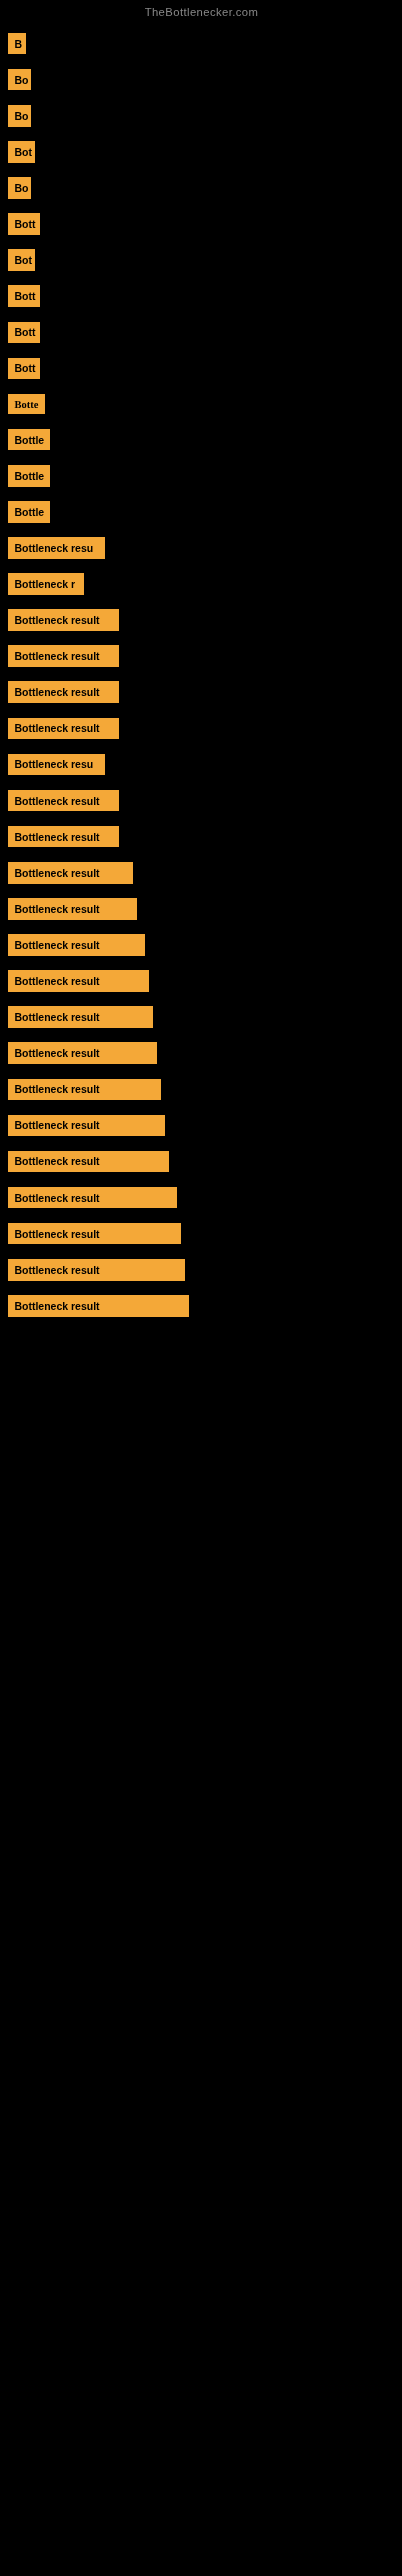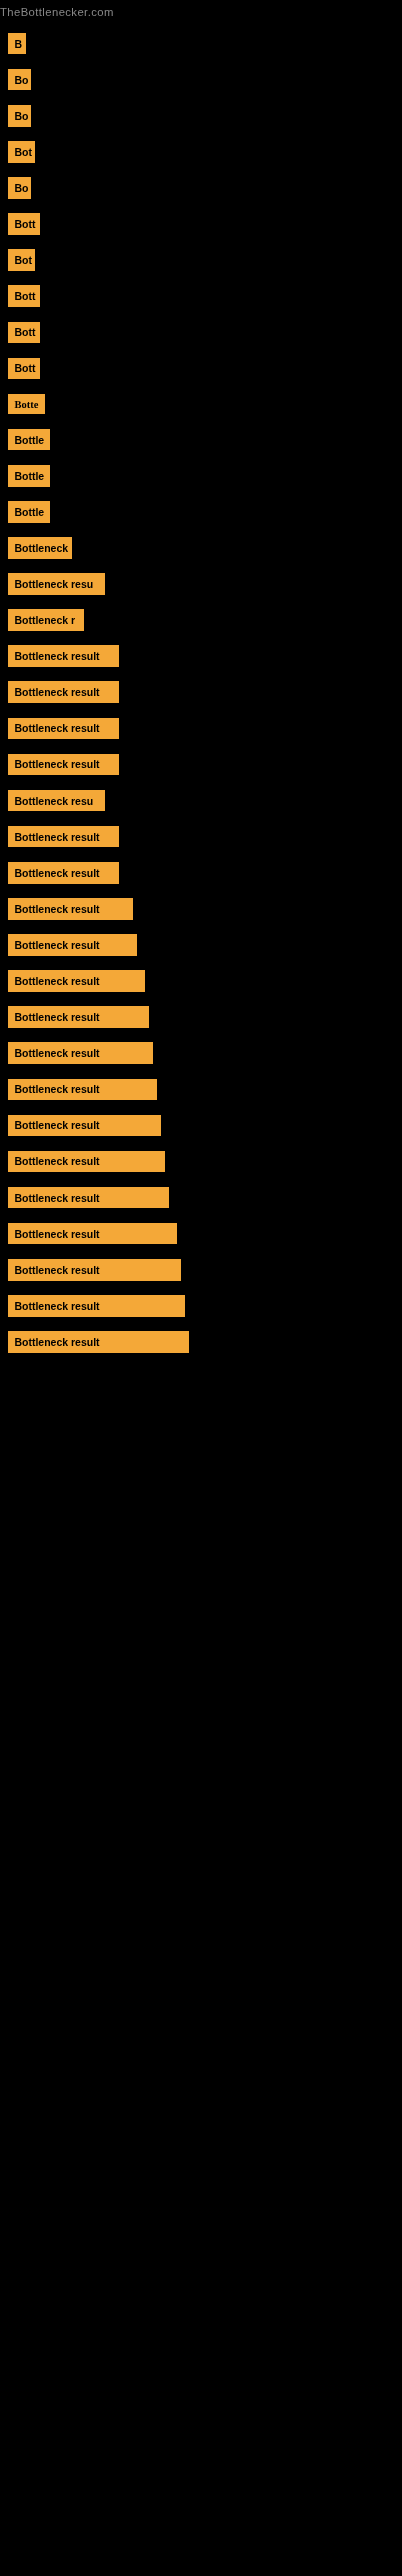--- a/index.html
+++ b/index.html
@@ -8,21 +8,21 @@
       box-sizing: border-box;
     }
     body {
       width: 403px;
       min-height: 2576px;
       background-color: #000000;
       font-family: Arial, sans-serif;
       position: relative;
     }
     .site-title {
-      text-align: left;
+      text-align: center;
       color: #888888;
       font-size: 11.3px;
       padding: 6.4px 0;
       letter-spacing: 0.4px;
     }
     .container {
       padding: 8px 8px;
     }
     .bottleneck-item {
       margin-bottom: 14.5px;
@@ -82,23 +82,20 @@
     <div class="bottleneck-item">
       <span class="bottleneck-label" style="width: 42px;">Bottle</span>
     </div>
     <div class="bottleneck-item">
       <span class="bottleneck-label" style="width: 42px;">Bottle</span>
     </div>
     <div class="bottleneck-item">
       <span class="bottleneck-label" style="width: 42px;">Bottle</span>
     </div>
     <div class="bottleneck-item">
-      <span class="bottleneck-label" style="width: 64px;">Bottleneck</span>
-    </div>
-    <div class="bottleneck-item">
       <span class="bottleneck-label" style="width: 97px;">Bottleneck resu</span>
     </div>
     <div class="bottleneck-item">
       <span class="bottleneck-label" style="width: 76px;">Bottleneck r</span>
     </div>
     <div class="bottleneck-item">
       <span class="bottleneck-label" style="width: 111px;">Bottleneck result</span>
     </div>
     <div class="bottleneck-item">
       <span class="bottleneck-label" style="width: 111px;">Bottleneck result</span>

